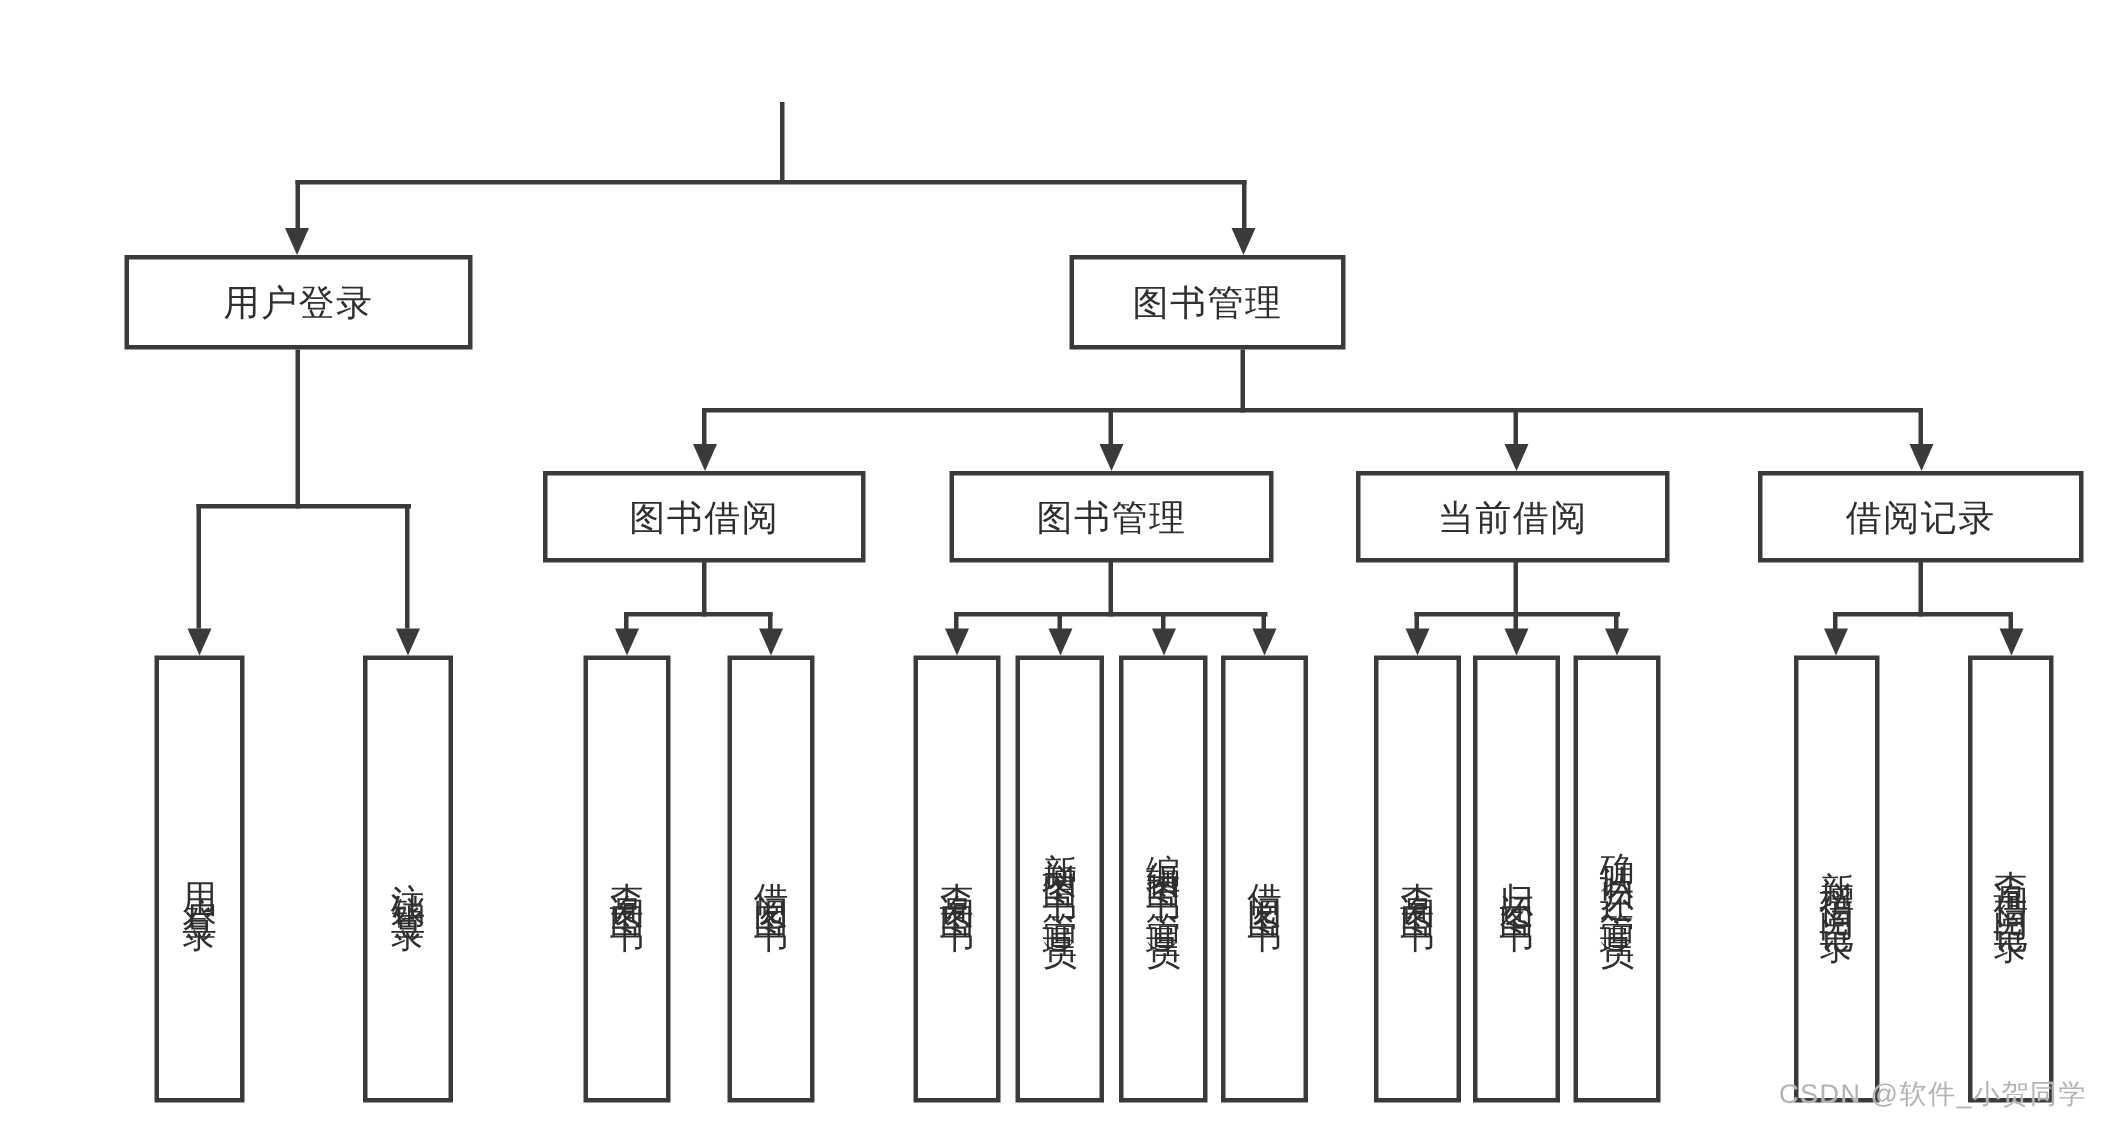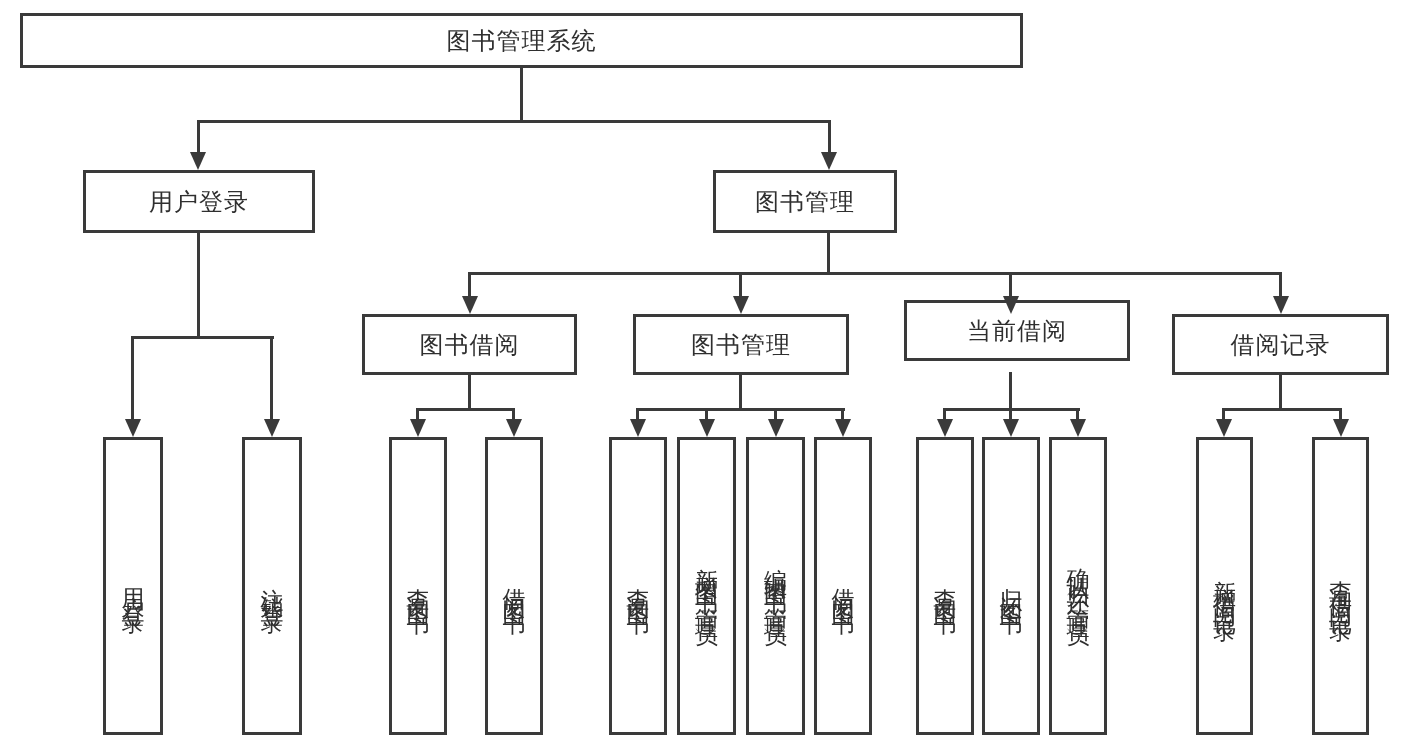--- a/index.html
+++ b/index.html
@@ -55,41 +55,38 @@
     white-space:nowrap;
     text-shadow:0 0 1px #fff;
     letter-spacing:1px;
   }
 </style>
 </head>
 <body>
 
 <div class="canvas">
 
-  <div class="box h" style="left:20px;top:13px;width:1003px;height:55px">
-    <span>图书管理系统</span>
-  </div>
 
   <div class="box h" style="left:83px;top:170px;width:232px;height:63px">
     <span>用户登录</span>
   </div>
 
   <div class="box h" style="left:713px;top:170px;width:184px;height:63px">
     <span>图书管理</span>
   </div>
 
   <div class="box h" style="left:362px;top:314px;width:215px;height:61px">
     <span>图书借阅</span>
   </div>
 
   <div class="box h" style="left:633px;top:314px;width:216px;height:61px">
     <span>图书管理</span>
   </div>
 
-  <div class="box h" style="left:904px;top:300px;width:226px;height:61px">
+  <div class="box h" style="left:904px;top:314px;width:209px;height:61px">
     <span>当前借阅</span>
   </div>
 
   <div class="box h" style="left:1172px;top:314px;width:217px;height:61px">
     <span>借阅记录</span>
   </div>
 
   <div class="box v" style="left:103px;top:437px;width:60px;height:298px">
     <span class="vt">用户登录</span>
   </div>
@@ -194,14 +191,15 @@
   <div class="ar" style="left:1003px;top:419px"></div>
   <div class="ar" style="left:1070px;top:419px"></div>
 
   <div class="vl" style="left:1279px;top:372px;height:39px"></div>
   <div class="hl" style="left:1222px;top:408px;width:120px"></div>
   <div class="vl" style="left:1222px;top:408px;height:13px"></div>
   <div class="vl" style="left:1339px;top:408px;height:13px"></div>
   <div class="ar" style="left:1216px;top:419px"></div>
   <div class="ar" style="left:1333px;top:419px"></div>
 
+  <div class="watermark" style="left:1186px;top:717px">CSDN @软件_小贺同学</div>
 
 </div>
 
 </body></html>

